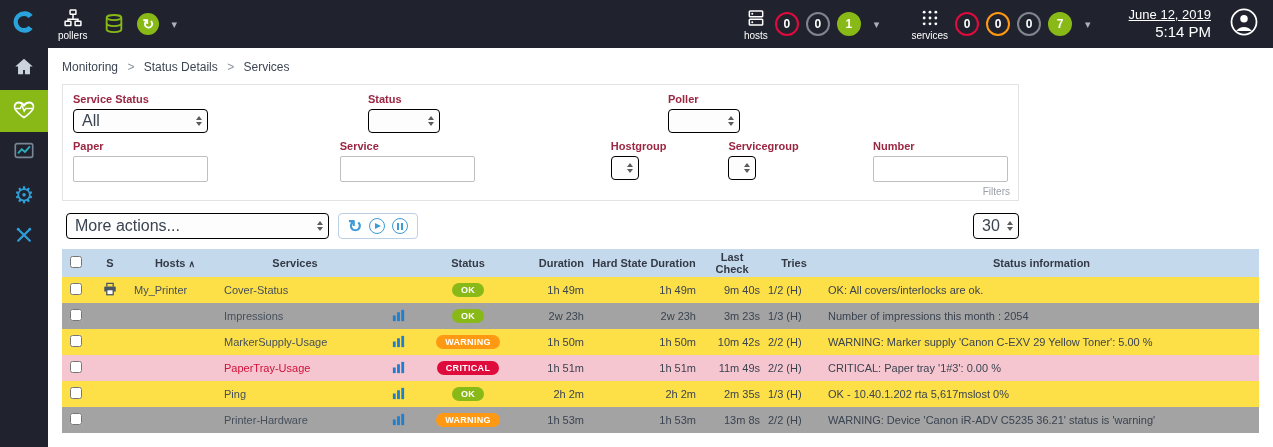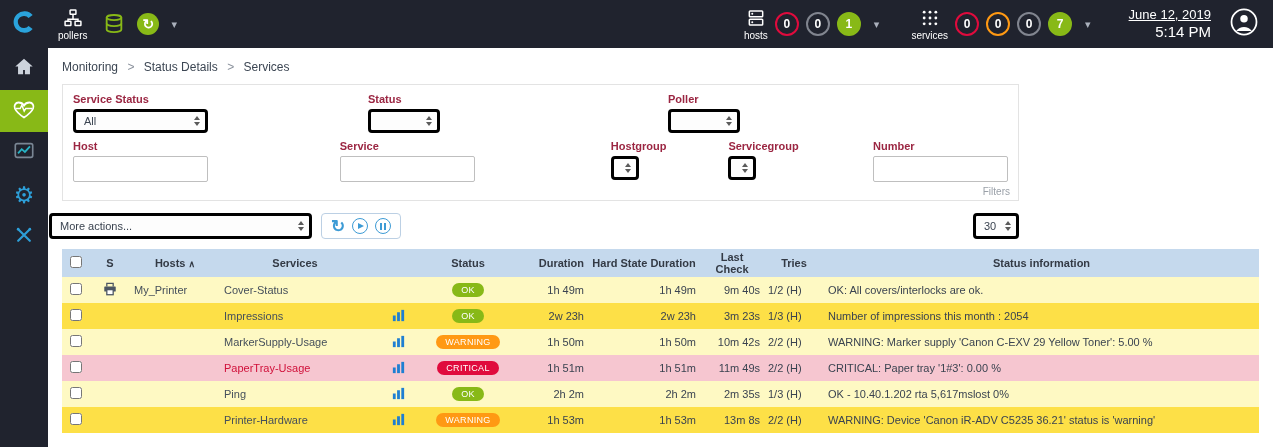--- a/index.html
+++ b/index.html
@@ -45,33 +45,33 @@
   
   .filter-card { position:relative; margin:0 14px; border:1px solid #e3e3e3; background:#fff;
     padding:8px 10px 18px 10px; }
   .f-row { display:flex; }
   .f-row + .f-row { margin-top:7px; }
   .f-field { display:flex; flex-direction:column; }
   .f-label { font-size:11px; font-weight:bold; color:#9b2642; margin-bottom:4px; }
   .w1 { width:295px; } .w2 { width:300px; } .w3 { width:130px; } .w4 { width:160px; }
   .inputbox { width:135px; height:26px; border:1px solid #bfbfbf; border-radius:2px; background:#fff;
     font-size:11px; padding:0 6px; font-family:"Liberation Sans", sans-serif; }
-  .selectbox { position:relative; height:24px; border:3px solid #000000; border-radius:4px; background:#fdfdfd;
-    font-size:11px; display:flex; align-items:center; padding:0 20px 0 8px; cursor:pointer; }
+  .selectbox { position:relative; height:24px; border:1px solid #000000; border-radius:4px; background:#fdfdfd;
+    font-size:16px; display:flex; align-items:center; padding:0 20px 0 8px; cursor:pointer; }
   .sel-md { width:135px; } .sel-sm { width:72px; } .sel-xs { width:28px; padding:0 18px 0 2px; }
   .sel-arrows { position:absolute; right:5px; top:50%; transform:translateY(-50%);
     display:flex; flex-direction:column; gap:2px; }
   .sel-arrows .up { width:0; height:0; border-left:3.5px solid transparent; border-right:3.5px solid transparent;
     border-bottom:4px solid #5a5a5a; }
   .sel-arrows .down { width:0; height:0; border-left:3.5px solid transparent; border-right:3.5px solid transparent;
     border-top:4px solid #5a5a5a; }
   .filters-tag { position:absolute; right:8px; bottom:3px; font-size:10px; color:#9aa0a8; }
 
   
-  .toolbar { display:flex; align-items:center; margin:12px 14px 10px 1px; }
+  .toolbar { display:flex; align-items:center; margin:12px 14px 10px 18px; }
   .sel-actions { width:263px; height:26px; }
   .iconbtn-group { display:flex; align-items:center; gap:7px; border:1px solid #bcd0e4; border-radius:4px;
     padding:2px 9px; margin-left:9px; height:26px; }
   .iconbtn { color:#3d9bd5; cursor:pointer; display:flex; align-items:center; justify-content:center; }
   .refresh-glyph { font-size:17px; font-weight:bold; line-height:1; }
   .circlebtn { width:16px; height:16px; border:1.5px solid #3d9bd5; border-radius:50%;
     display:flex; align-items:center; justify-content:center; }
   .play-tri { width:0; height:0; border-top:3.5px solid transparent; border-bottom:3.5px solid transparent;
     border-left:6px solid #3d9bd5; margin-left:1px; }
   .pause-bars { display:flex; gap:2px; }
@@ -87,27 +87,27 @@
   .c-s     { width:40px; text-align:center; }
   .c-host  { width:90px; text-align:left; }
   .c-svc   { width:150px; text-align:left; padding-left:6px; }
   .c-graph { width:56px; text-align:center; }
   .c-status{ width:84px; text-align:center; }
   .c-dur   { width:78px; text-align:right; padding-right:14px; }
   .c-hard  { width:112px; text-align:right; padding-right:24px; }
   .c-last  { width:64px; text-align:right; padding-right:6px; }
   .c-tries { width:60px; text-align:left; padding-left:8px; }
   .c-info  { text-align:left; padding-left:8px; white-space:nowrap; overflow:hidden; }
-  .row-odd  { background:#fef9c3;padding-left:48px; }
-  .row-even { background:#fde047;margin-top:23px; }
+  .row-odd  { background:#fde047;padding-left:48px; }
+  .row-even { background:#a3a3a3;margin-top:23px; }
   .row-critical { background:#f6c6d0; }
   .host-link, .svc-link { cursor:pointer; color:#454f5b; }
   .row-critical .svc-link { color:#d0103a; }
   .pill { display:inline-block; min-width:26px; padding:2px 9px; border-radius:10px; color:#fff;
-    font-size:9px; font-weight:normal; letter-spacing:.3px; }
+    font-size:9px; font-weight:bold; letter-spacing:.3px; }
   .badge-ok { background:#88b917; }
   .badge-warning { background:#ff9913; }
   .badge-critical { background:#e00b3d; }
   .invisible { visibility:hidden; }
   .sort-caret { font-size:9px; margin-left:3px; }
   input[type=checkbox] { width:12px; height:12px; cursor:pointer; }
 </style>
 </head>
 <body>
 
@@ -280,21 +280,21 @@
           <span></span>
           <span class="sel-arrows">
               <i class="up"></i>
               <i class="down"></i>
             </span>
         </div>
       </div>
     </div>
     <div class="f-row">
       <div class="f-field w1">
-        <span class="f-label">Host</span>
+        <span class="f-label">Paper</span>
         <input class="inputbox" type="text" value="" style="">
       </div>
       <div class="f-field w2">
         <span class="f-label">Service</span>
         <input class="inputbox" type="text" value="" style="">
       </div>
       <div class="f-field w3">
         <span class="f-label">Hostgroup</span>
         <div class="selectbox sel-xs">
           <span></span>

